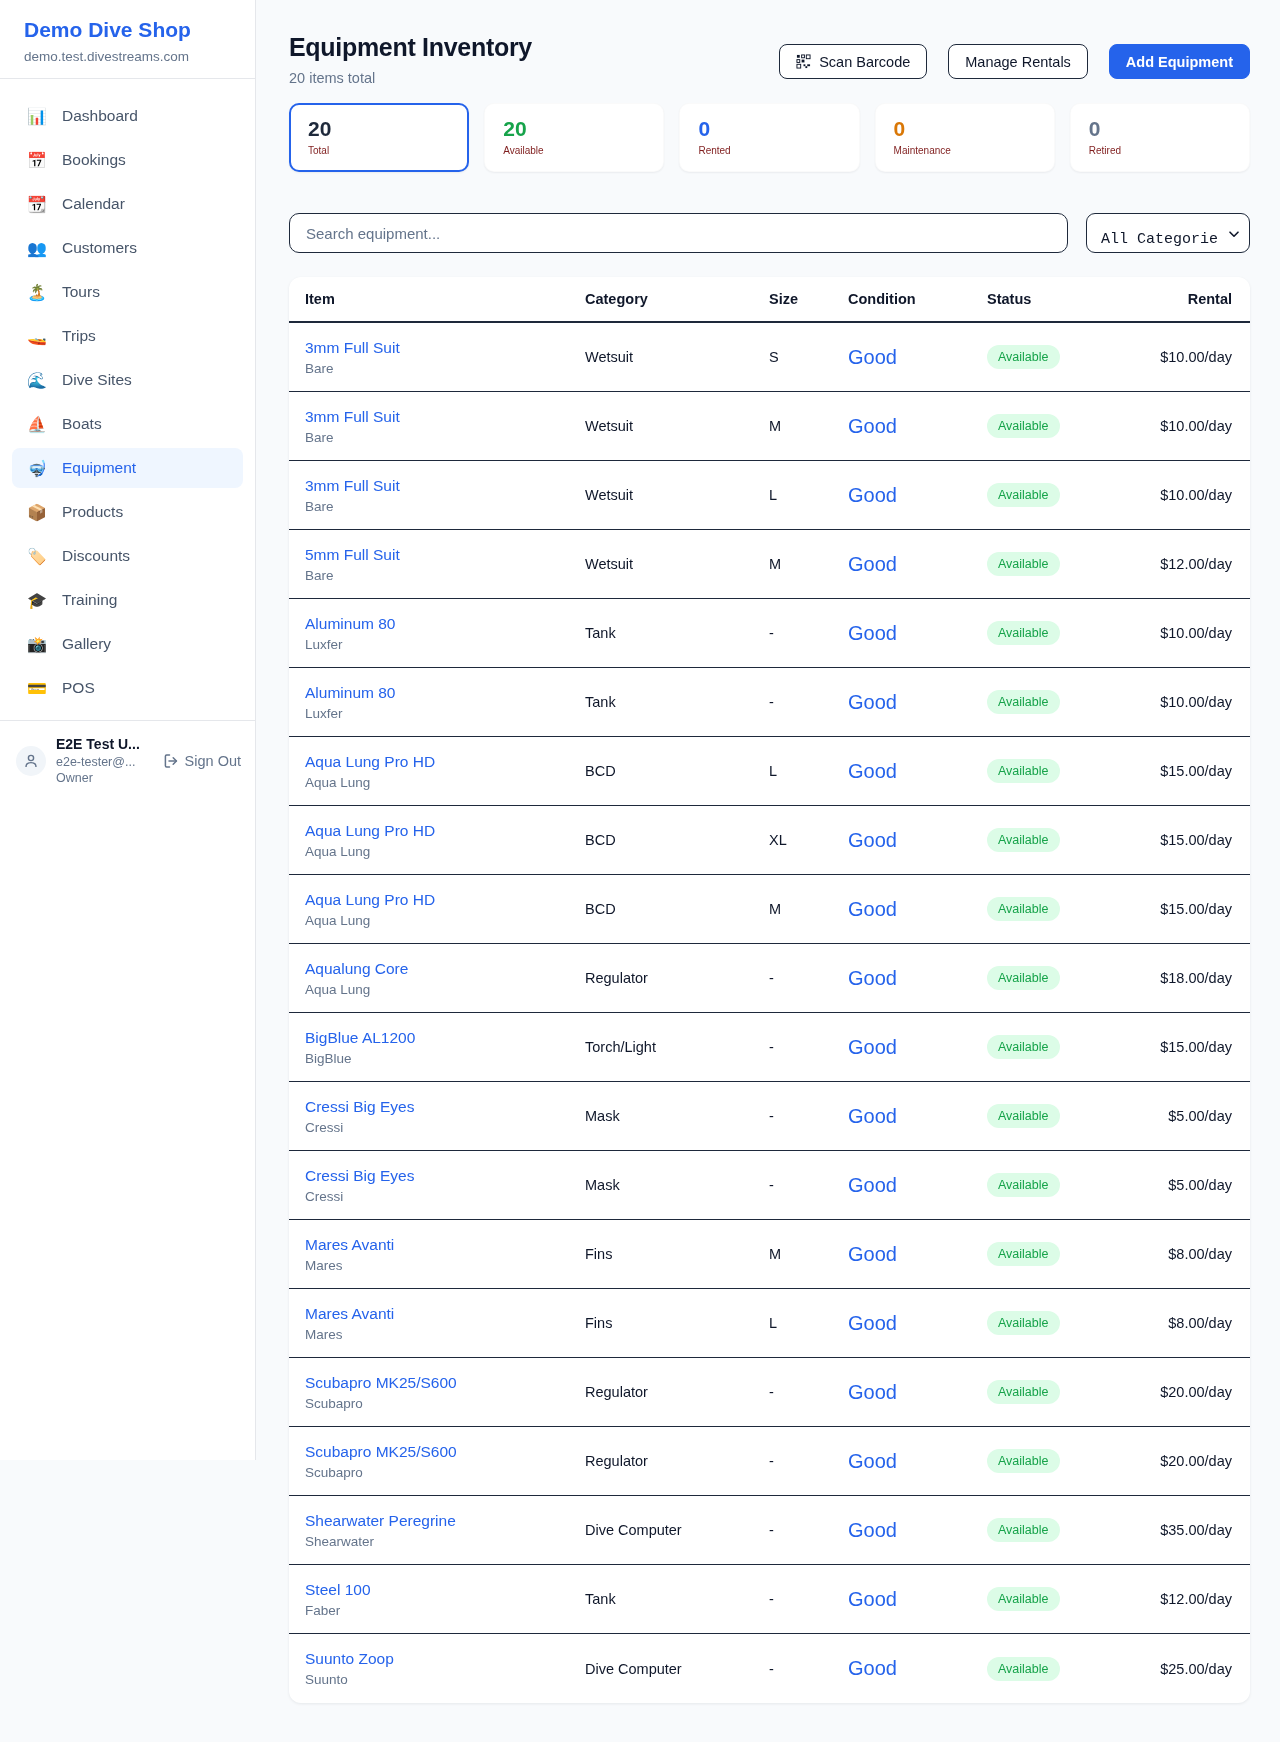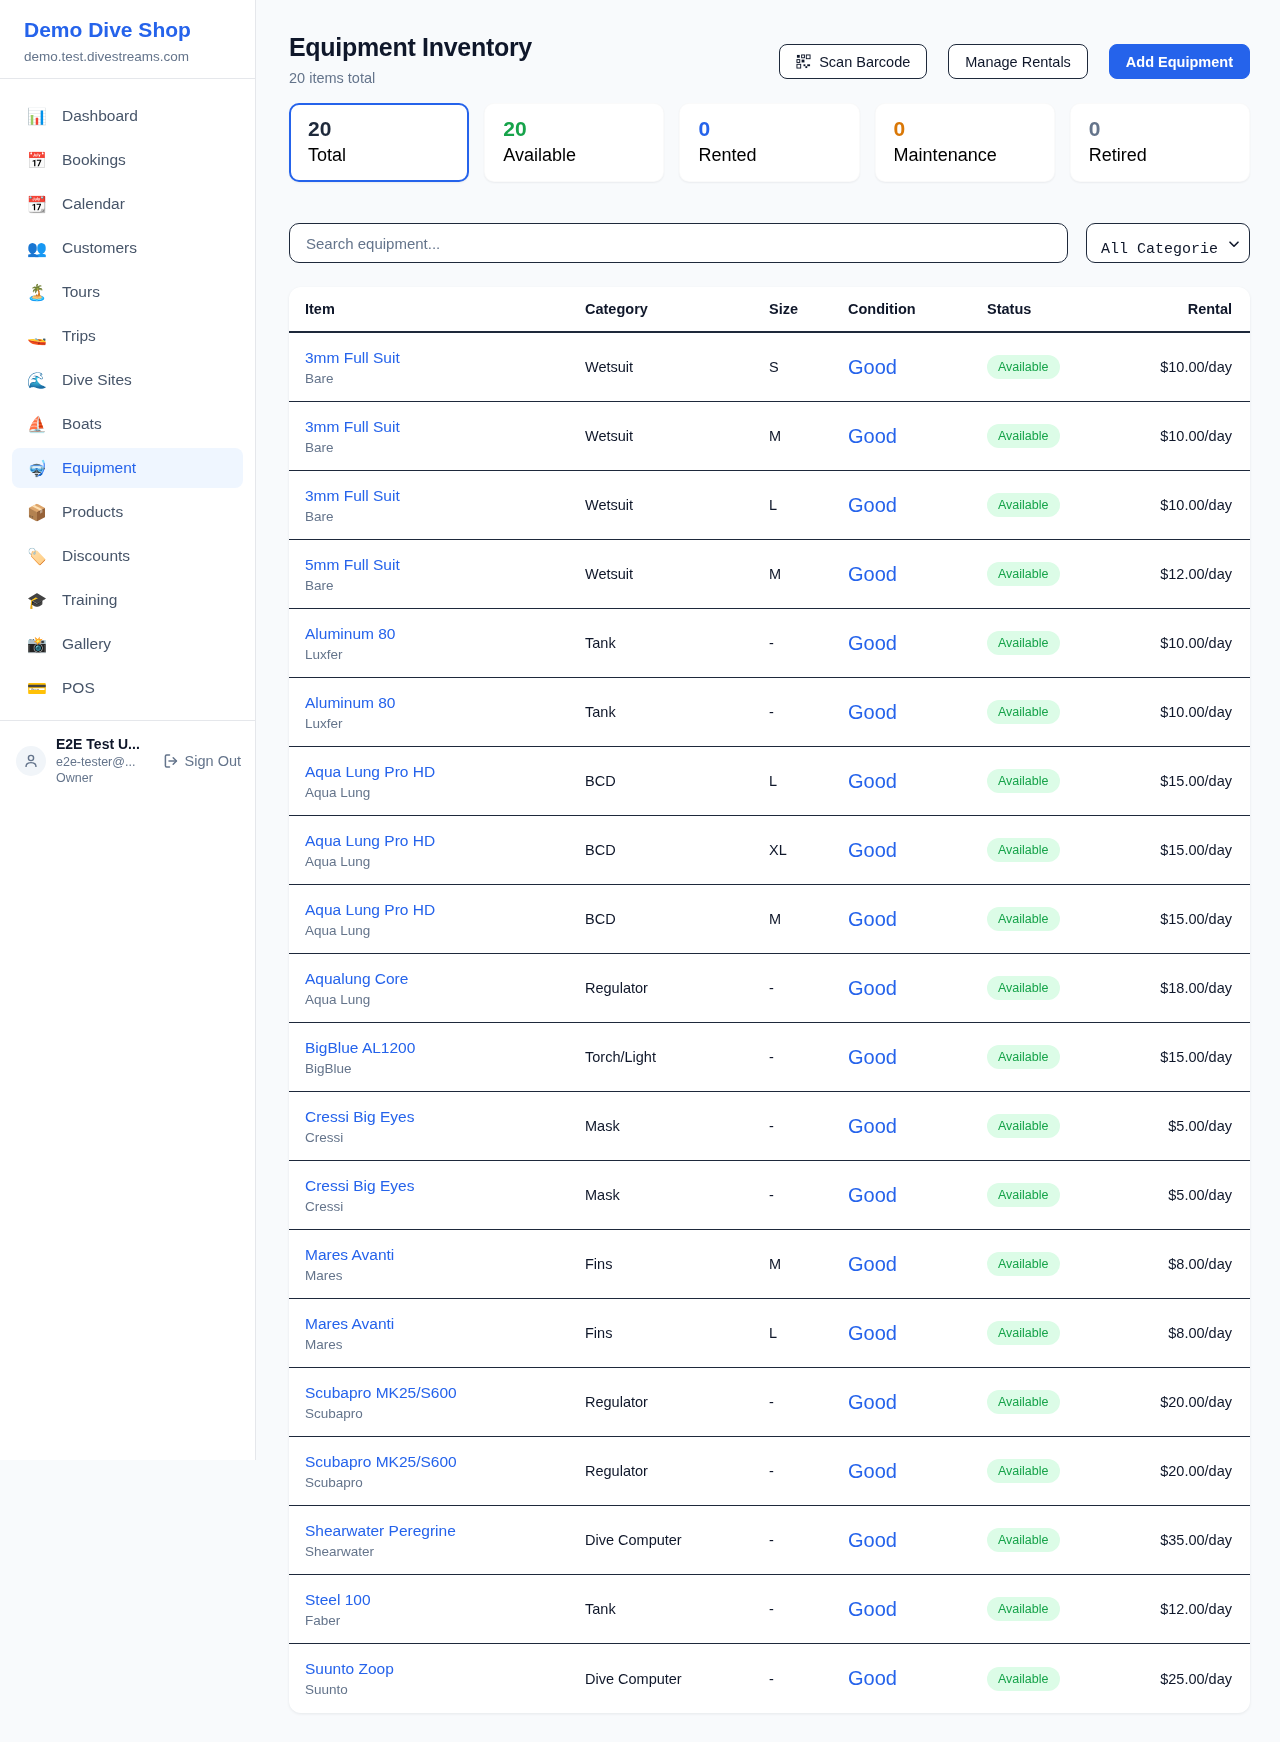--- a/index.html
+++ b/index.html
@@ -63,21 +63,21 @@
   .btn-outline { background:#fff; border:1px solid #1e293b; color:#0f172a; }
   .btn-primary { background:#2563eb; border:1px solid #2563eb; color:#fff; font-weight:600; }
 
   .stats { display:flex; gap:15px; margin-top:17px; }
   .stat-card {
     flex:1; background:#fff; border-radius:10px; padding:13px 18px 15px;
     border:1px solid rgba(0,0,0,0.02); box-shadow:0 1px 2px rgba(15,23,42,0.06);
   }
   .stat-card.selected { border:2px solid #2563eb; padding:12px 17px 14px; }
   .stat-value { font-size:21px; font-weight:700; }
-  .stat-label { font-size:18px; color:#000000; margin-top:4px; }
+  .stat-label { font-size:10px; color:#7f1d1d; margin-top:4px; }
 
   .filter-row { display:flex; gap:18px; margin-top:41px; }
   .search-input {
     flex:1; height:40px; border:1px solid #1e293b; border-radius:10px;
     padding:0 16px; font-size:15px; background:#fff; color:#0f172a; outline:none;
     font-family:"Liberation Sans", sans-serif;
   }
   .search-input::placeholder { color:#64748b; }
   .select-wrap { position:relative; width:164px; flex:0 0 164px; }
   .select-wrap select {

